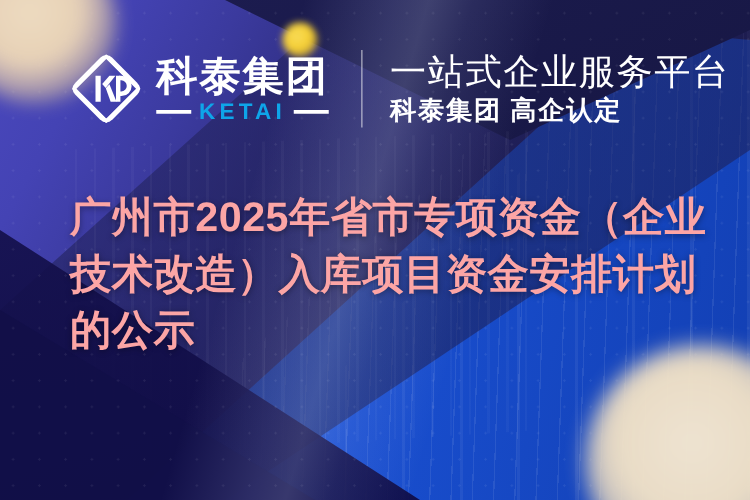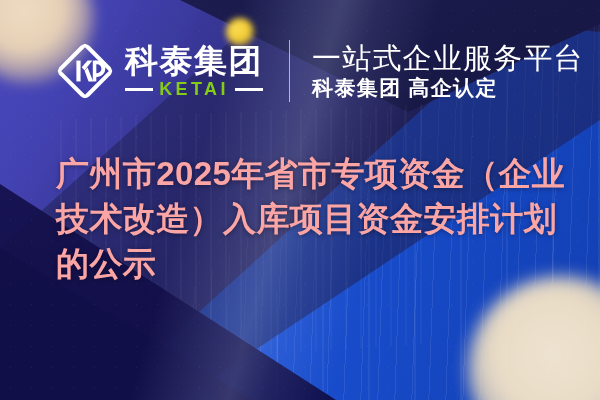--- a/index.html
+++ b/index.html
@@ -192,21 +192,21 @@
   }
   .logo-dash {
     flex: 1 1 auto;
     height: 3px;
     background: #ffffff;
     min-width: 11px;
   }
   .logo-en {
     font-size: 18px;
     font-weight: 700;
-    color: #84cc16;
+    color: #0ea5e9;
     letter-spacing: 3.4px;
     line-height: 1;
     white-space: nowrap;
   }
   .divider {
     width: 1px;
     height: 62px;
     background: rgba(255,255,255,.62);
     margin: 0 22px 0 26px;
     flex: 0 0 auto;

